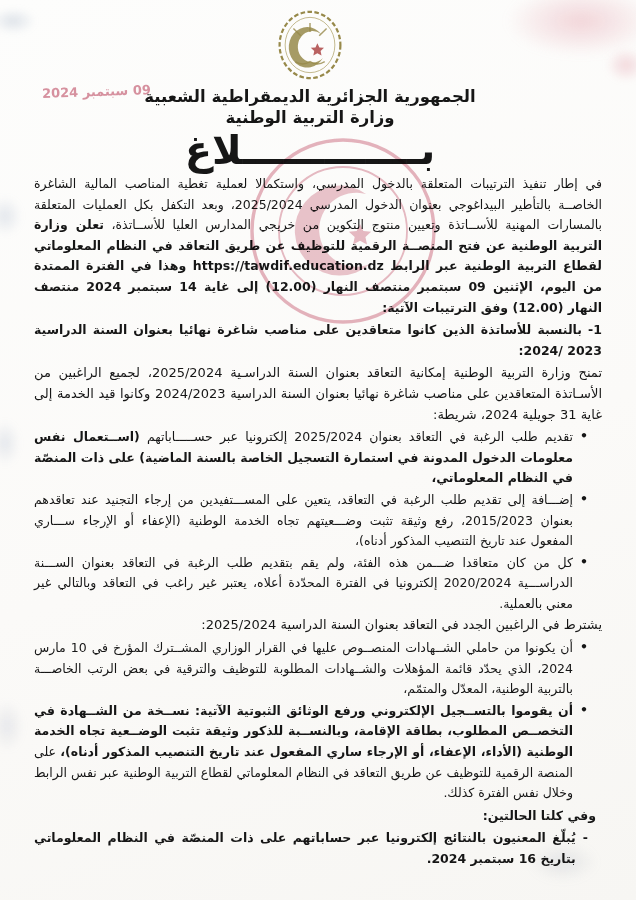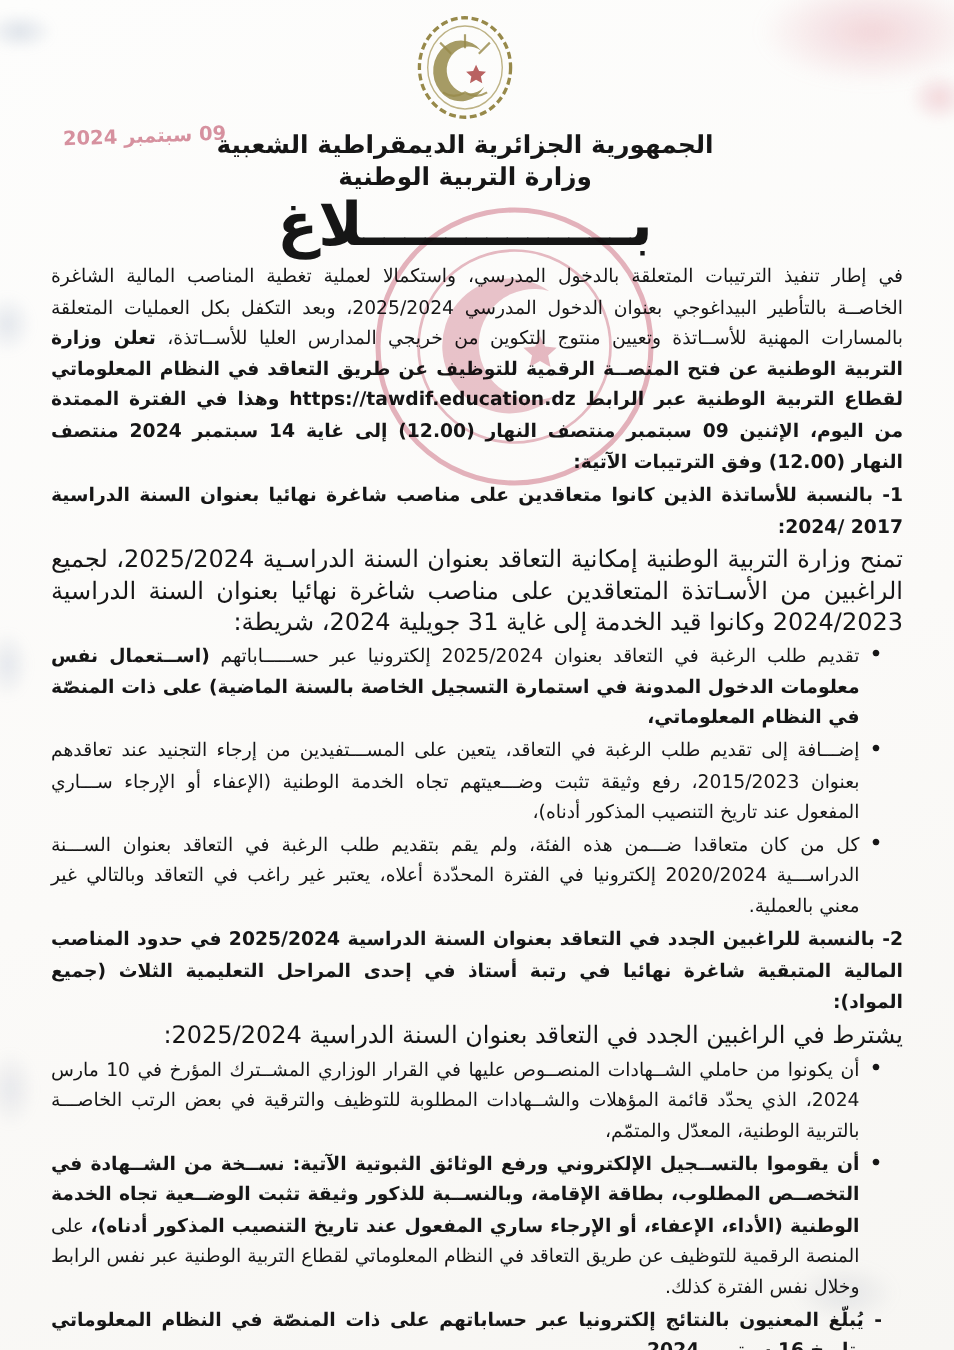--- a/index.html
+++ b/index.html
@@ -49,21 +49,21 @@
     font-size:12.5px;line-height:20.6px;text-align:justify;
   }
   .content p{margin:0 0 2px 0;}
   .b{font-weight:700;}
   .heading{font-weight:700;margin:2px 0;}
   .bullet,.dash{display:flex;gap:7px;margin:1px 0;padding-right:14px;}
   .bullet .marker{flex:0 0 auto;font-weight:700;transform:translateY(-1px);}
   .dash .marker{flex:0 0 auto;font-weight:700;}
   .bullet .txt,.dash .txt{flex:1 1 auto;text-align:justify;}
   .lead{margin:1px 0;}
-  .lead.small{font-size:16px;}
+  .lead.small{font-size:13px;}
 </style>
 </head>
 <body>
 
 <div class="page">
 
   <div class="smudge tr"></div>
   <div class="smudge tr2"></div>
   <div class="smudge tl"></div>
   <div class="smudge l1"></div>
@@ -99,48 +99,48 @@
       </text>
       <path d="M122 62 a45 45 0 1 0 4 70 a37 37 0 1 1 -4 -70 z" fill="#c4536b" opacity=".42"></path>
       <path d="M116 92 l3.4 7 7.7 .8 -5.7 5.2 1.6 7.6 -7 -3.9 -6.9 3.9 1.6 -7.6 -5.8 -5.2 7.8 -.8 z" fill="#c4536b" opacity=".5"></path>
     </svg>
   </div>
 
   <div class="content">
 
     <p><span>في إطار تنفيذ الترتيبات المتعلقة بالدخول المدرسي، واستكمالا لعملية تغطية المناصب المالية الشاغرة الخاصــة بالتأطير البيداغوجي بعنوان الدخول المدرسي 2025/2024، وبعد التكفل بكل العمليات المتعلقة بالمسارات المهنية للأســاتذة وتعيين منتوج التكوين من خريجي المدارس العليا للأســاتذة، </span><span class="b">تعلن وزارة التربية الوطنية عن فتح المنصــة الرقمية للتوظيف عن طريق التعاقد في النظام المعلوماتي لقطاع التربية الوطنية عبر الرابط </span><span class="b" dir="ltr">https://tawdif.education.dz</span><span class="b"> وهذا في الفترة الممتدة من اليوم، الإثنين 09 سبتمبر منتصف النهار (12.00) إلى غاية 14 سبتمبر 2024 منتصف النهار (12.00) وفق الترتيبات الآتية:</span></p>
 
-    <div class="heading">1- بالنسبة للأساتذة الذين كانوا متعاقدين على مناصب شاغرة نهائيا بعنوان السنة الدراسية 2017 /2024:</div>
+    <div class="heading">1- بالنسبة للأساتذة الذين كانوا متعاقدين على مناصب شاغرة نهائيا بعنوان السنة الدراسية 2023 /2024:</div>
     <p class="lead small">تمنح وزارة التربية الوطنية إمكانية التعاقد بعنوان السنة الدراسـية 2025/2024، لجميع الراغبين من الأسـاتذة المتعاقدين على مناصب شاغرة نهائيا بعنوان السنة الدراسية 2024/2023 وكانوا قيد الخدمة إلى غاية 31 جويلية 2024، شريطة:</p>
 
     <div class="bullet">
       <span class="marker">•</span>
       <span class="txt"><span>تقديم طلب الرغبة في التعاقد بعنوان 2025/2024 إلكترونيا عبر حســـــاباتهم </span><span class="b">(اســتعمال نفس معلومات الدخول المدونة في استمارة التسجيل الخاصة بالسنة الماضية)</span><span class="b"> على ذات المنصّة في النظام المعلوماتي،</span></span>
     </div>
     <div class="bullet">
       <span class="marker">•</span>
       <span class="txt">إضـــافة إلى تقديم طلب الرغبة في التعاقد، يتعين على المســـتفيدين من إرجاء التجنيد عند تعاقدهم بعنوان 2015/2023، رفع وثيقة تثبت وضـــعيتهم تجاه الخدمة الوطنية (الإعفاء أو الإرجاء ســـاري المفعول عند تاريخ التنصيب المذكور أدناه)،</span>
     </div>
     <div class="bullet">
       <span class="marker">•</span>
       <span class="txt">كل من كان متعاقدا ضـــمن هذه الفئة، ولم يقم بتقديم طلب الرغبة في التعاقد بعنوان الســـنة الدراســـية 2020/2024 إلكترونيا في الفترة المحدّدة أعلاه، يعتبر غير راغب في التعاقد وبالتالي غير معني بالعملية.</span>
     </div>
 
-    <div class="heading">2- بالنسبة للراغبين الجدد في التعاقد بعنوان السنة الدراسية 2025/2024 في حدود المناصب المالية المتبقية شاغرة نهائيا في رتبة أستاذ في إحدى المراحل التعليمية الثلاث (جميع المواد):</div>
     <p class="lead small">يشترط في الراغبين الجدد في التعاقد بعنوان السنة الدراسية 2025/2024:</p>
 
     <div class="bullet">
       <span class="marker">•</span>
       <span class="txt">أن يكونوا من حاملي الشــهادات المنصــوص عليها في القرار الوزاري المشــترك المؤرخ في 10 مارس 2024، الذي يحدّد قائمة المؤهلات والشــهادات المطلوبة للتوظيف والترقية في بعض الرتب الخاصـــة بالتربية الوطنية، المعدّل والمتمّم،</span>
     </div>
     <div class="bullet">
       <span class="marker">•</span>
       <span class="txt"><span class="b">أن يقوموا بالتســجيل الإلكتروني ورفع الوثائق الثبوتية الآتية: نســخة من الشــهادة في التخصــص المطلوب، بطاقة الإقامة، وبالنســبة للذكور وثيقة تثبت الوضــعية تجاه الخدمة الوطنية (الأداء، الإعفاء، أو الإرجاء ساري المفعول عند تاريخ التنصيب المذكور أدناه)،</span><span> على المنصة الرقمية للتوظيف عن طريق التعاقد في النظام المعلوماتي لقطاع التربية الوطنية عبر نفس الرابط وخلال نفس الفترة كذلك.</span></span>
     </div>
 
+    <div class="heading" style="padding-right:6px;">وفي كلتا الحالتين:</div>
 
     <div class="dash b">
       <span class="marker">-</span>
       <span class="txt">يُبلّغ المعنيون بالنتائج إلكترونيا عبر حساباتهم على ذات المنصّة في النظام المعلوماتي بتاريخ 16 سبتمبر 2024.</span>
     </div>
 
   </div>
 </div>
 
 </body></html>

